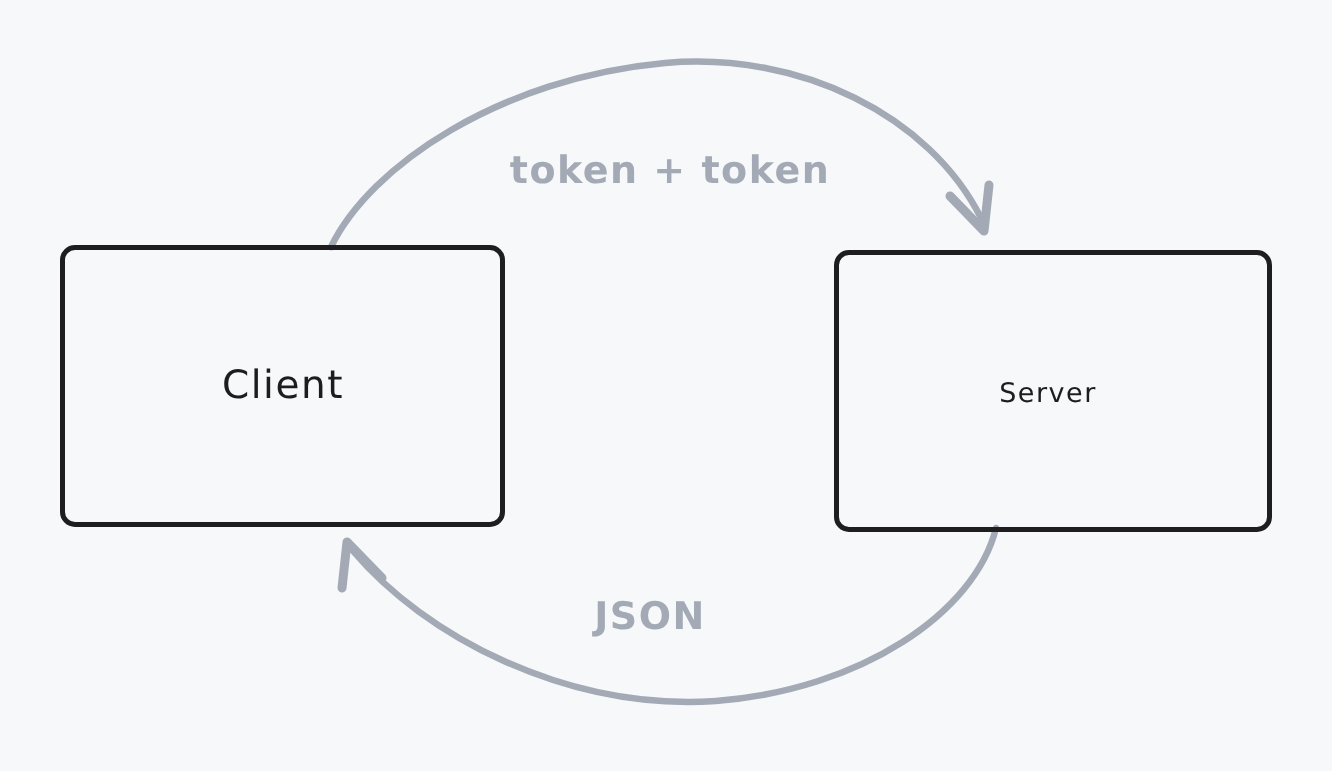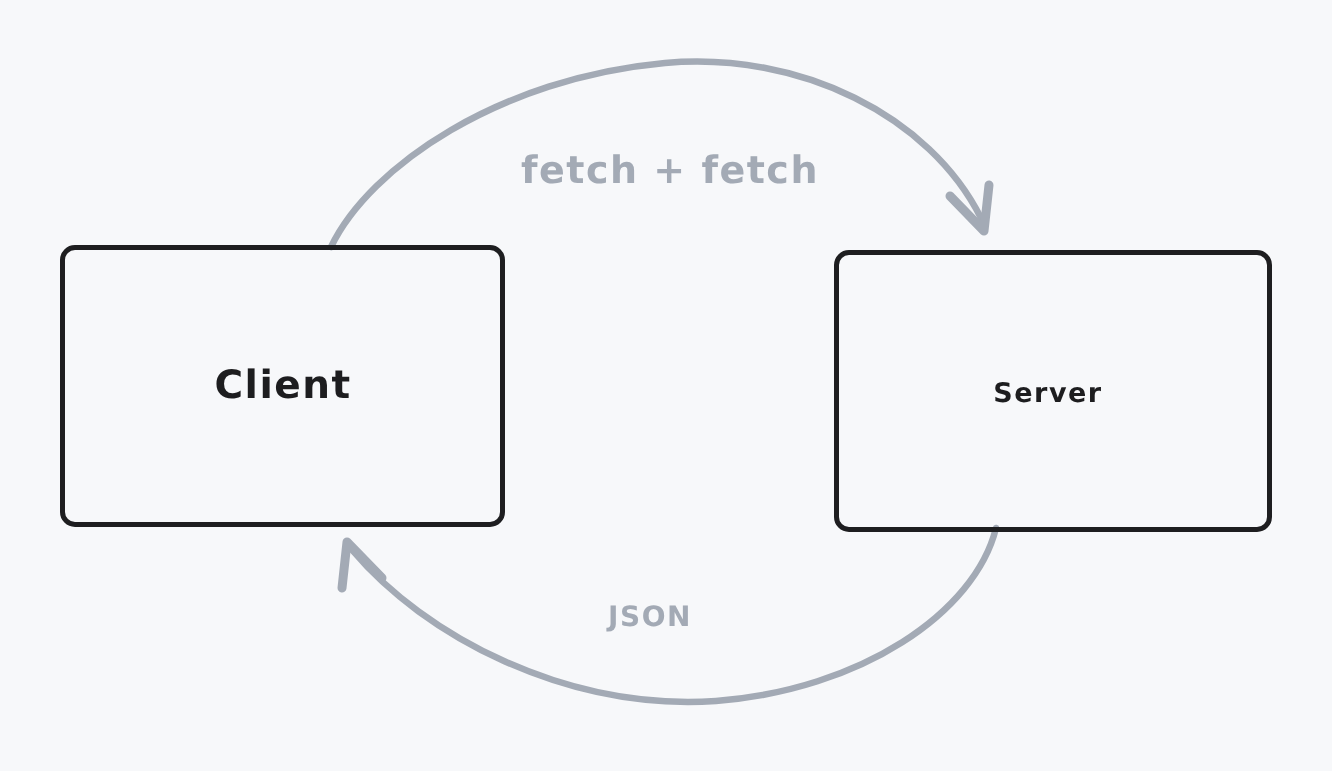--- a/index.html
+++ b/index.html
@@ -31,21 +31,21 @@
     position: absolute;
     box-sizing: border-box;
     border-style: solid;
     border-color: #1e1e20;
     background: transparent;
   }
   .node-label {
     position: absolute;
     white-space: nowrap;
     font-family: "DejaVu Sans", sans-serif;
-    font-weight: 700;
+    font-weight: 400;
     color: #1d1d1f;
     letter-spacing: 1.5px;
     transform: translate(-50%, -50%);
     text-rendering: geometricPrecision;
   }
   .edge-label {
     position: absolute;
     white-space: nowrap;
     font-family: "DejaVu Sans", sans-serif;
     font-weight: 700;
@@ -81,21 +81,21 @@
     font-size: 27px;
   }
   #label-fetch-token {
     left: 670px;
     top: 170px;
     font-size: 38px;
   }
   #label-json {
     left: 650px;
     top: 616px;
-    font-size: 28px;
+    font-size: 38px;
   }
 </style>
 </head>
 <body>
 
 <div id="diagram-root">
 
   <svg id="diagram-canvas" viewBox="0 0 1332 771" xmlns="http://www.w3.org/2000/svg">
 
     <g>
@@ -112,16 +112,16 @@
       <path d="M 382 578 L 347 542 L 342 588" fill="none" stroke="#a3aab5" stroke-width="9" stroke-linecap="round" stroke-linejoin="round"></path>
     </g>
   </svg>
 
   <div class="node-box" id="client-box"></div>
   <div class="node-label" id="client-label">Client</div>
 
   <div class="node-box" id="server-box"></div>
   <div class="node-label" id="server-label">Server</div>
 
-  <div class="edge-label" id="label-fetch-token">fetch + fetch</div>
+  <div class="edge-label" id="label-fetch-token">token + token</div>
   <div class="edge-label" id="label-json">JSON</div>
 
 </div>
 
 </body></html>

